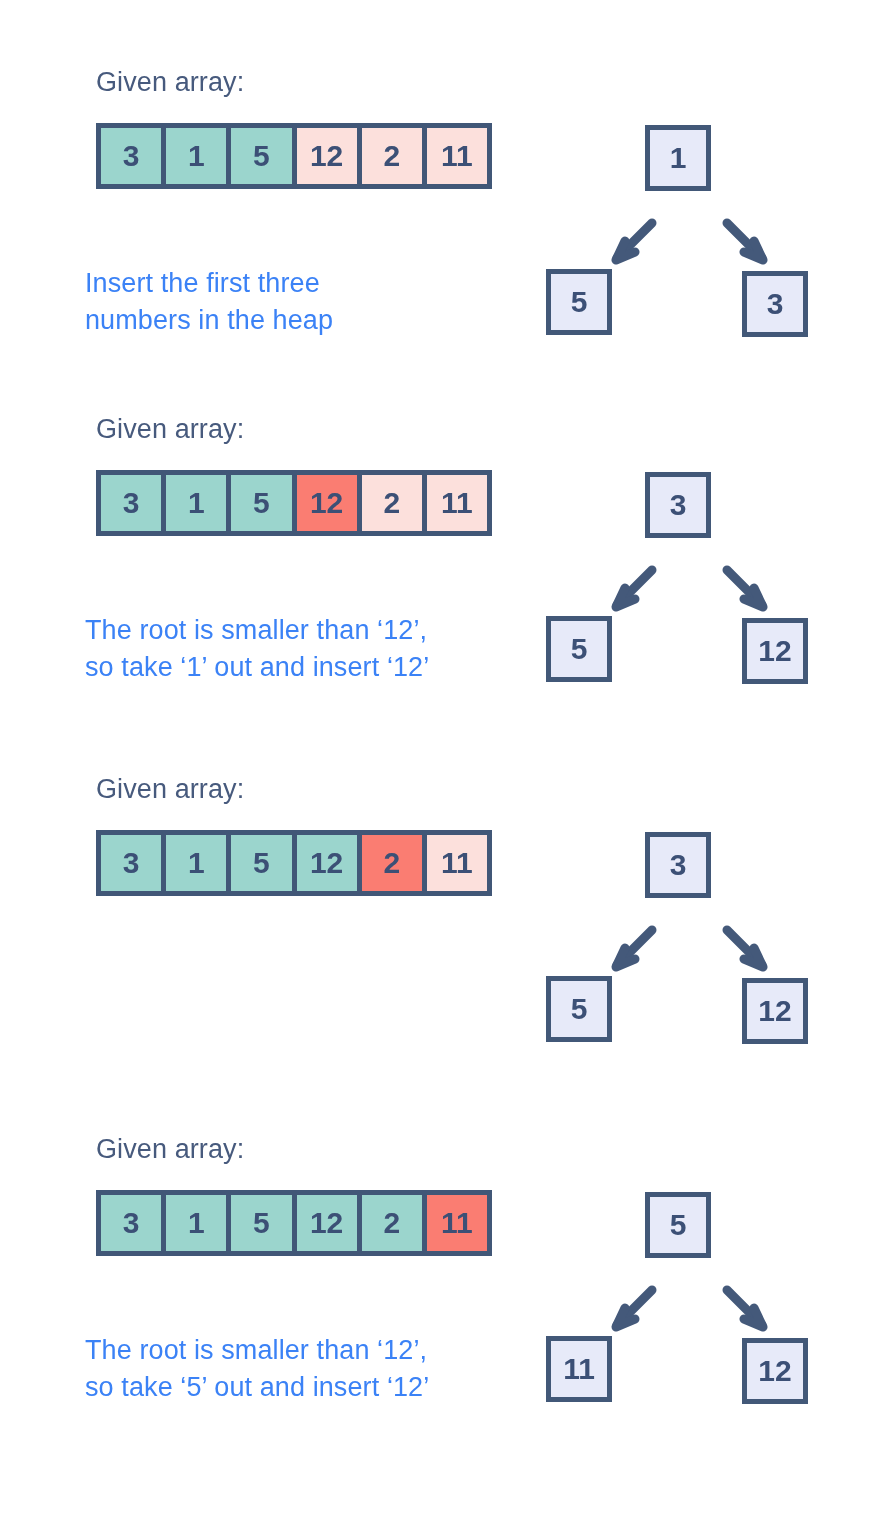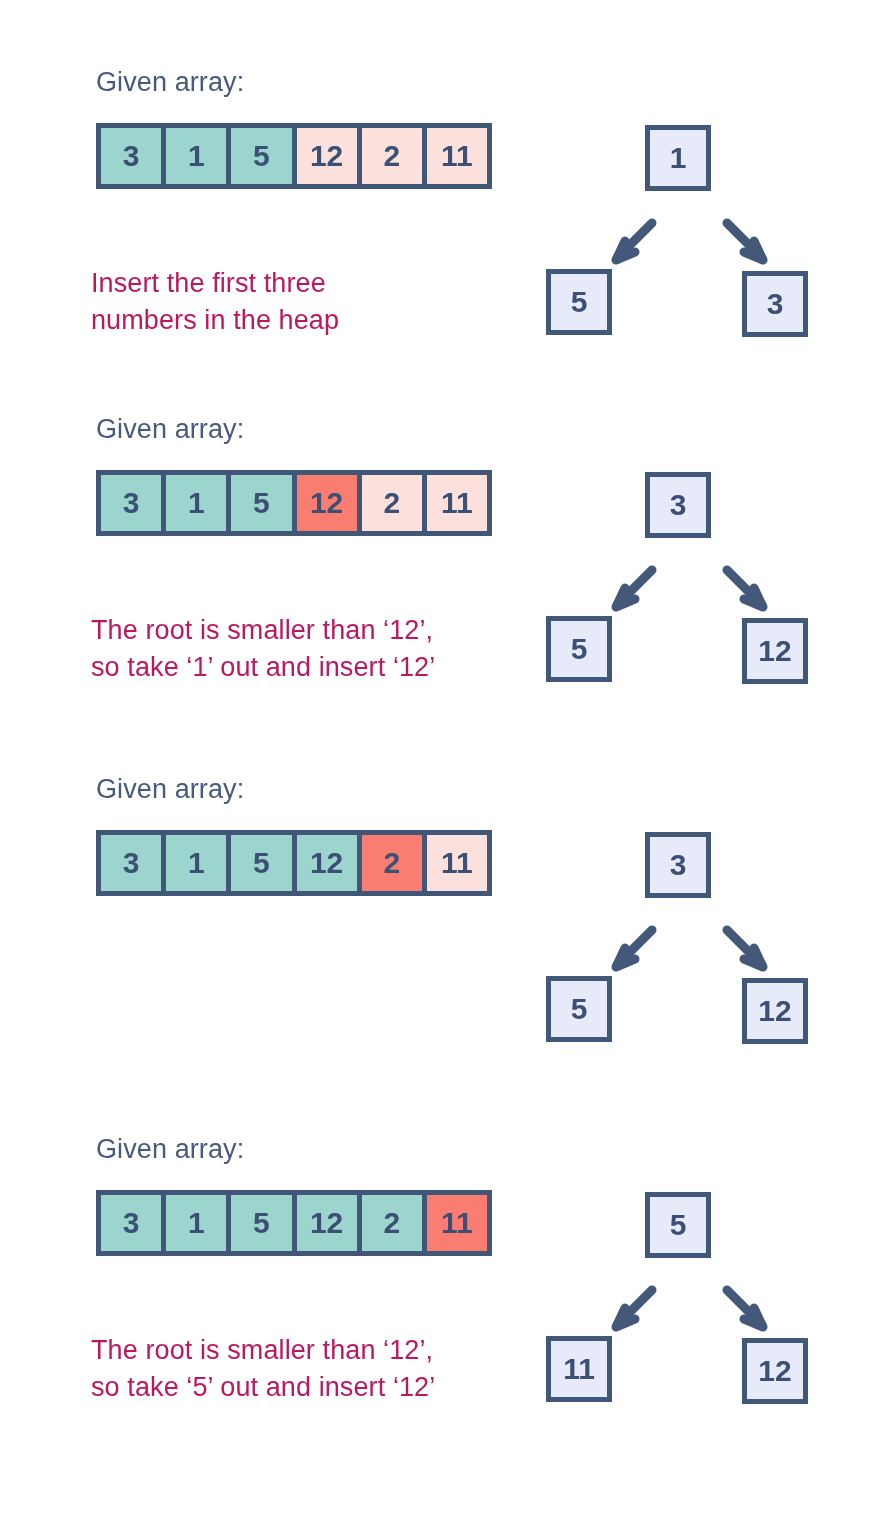--- a/index.html
+++ b/index.html
@@ -68,23 +68,23 @@
     line-height: 1;
   }
   .cell:last-child { border-right: none; }
   .cell.teal  { background: #9bd5cd; }
   .cell.pink  { background: #fce0dc; }
   .cell.coral { background: #fa7d72; }
 
   
   .caption {
     position: absolute;
-    left: 91px;
+    left: 85px;
     font-size: 27px;
-    color: #be185d;
+    color: #3b82f6;
     line-height: 1.38;
     white-space: pre-line;
     letter-spacing: 0.1px;
   }
 
   
   .tree {
     position: absolute;
     left: 520px;
     width: 340px;

